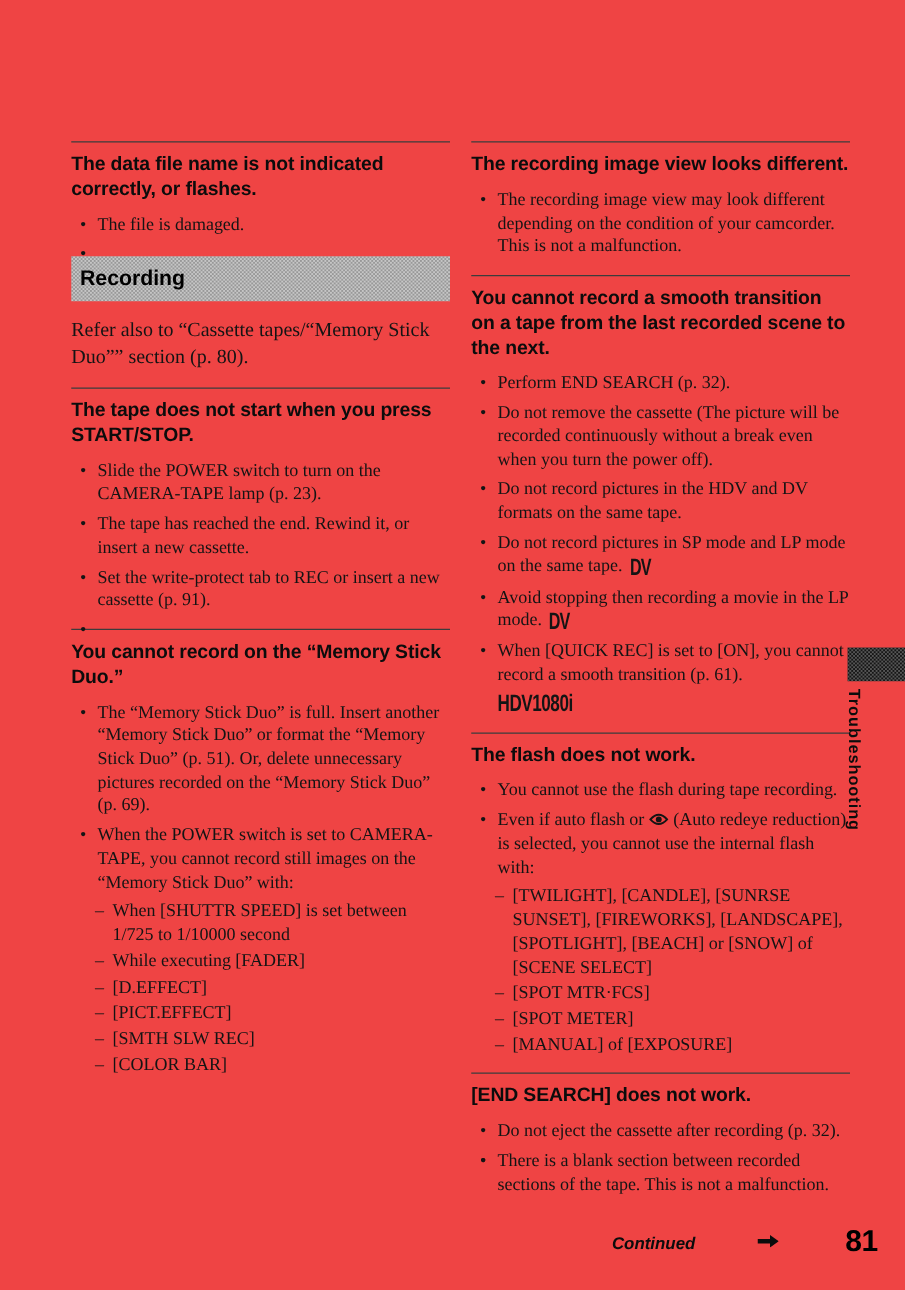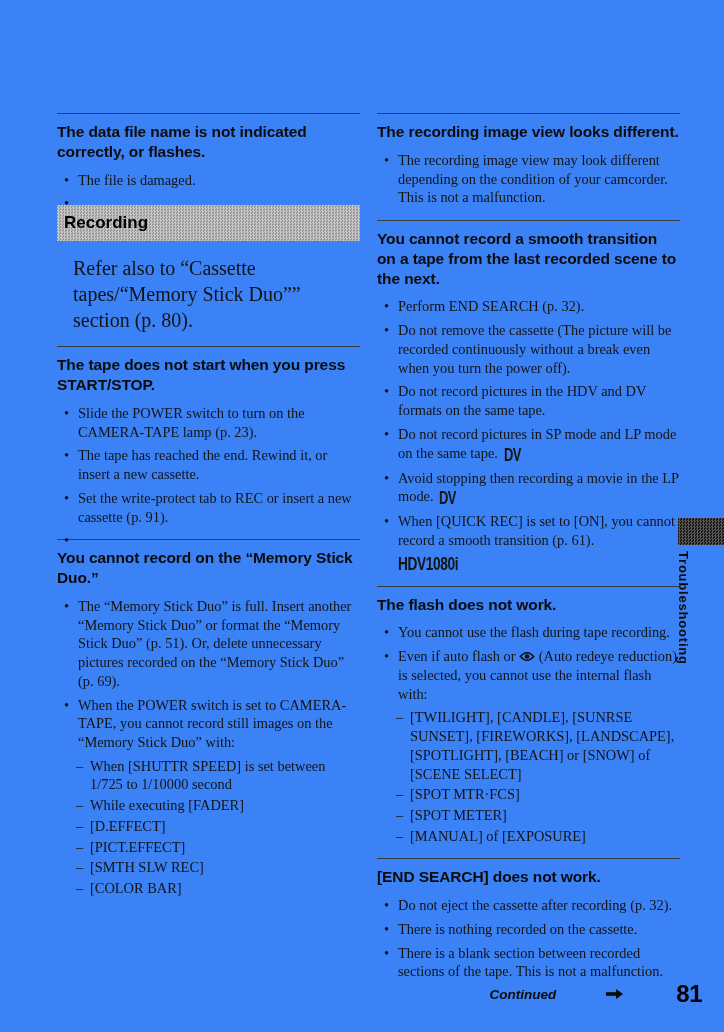--- a/index.html
+++ b/index.html
@@ -1,36 +1,36 @@
 <!DOCTYPE html>
 <html><head>
 <meta charset="utf-8">
 <style>
   html,body{margin:0;padding:0;}
   body{width:724px;height:1032px;background:#f2f2f0;}
-  .page{position:relative;width:724px;height:1032px;background:#3b82f6;overflow:hidden;
+  .page{position:relative;width:724px;height:1032px;background:#ef4444;overflow:hidden;
         font-family:"Liberation Serif",serif;color:#141414;}
   .column{position:absolute;top:100px;width:303px;}
   .column.left{left:57px;}
   .column.right{left:377px;}
 
   .rule{border-top:1px solid #3c3c3c;margin-top:13px;}
   .heading{font-family:"Liberation Sans",sans-serif;font-weight:bold;font-size:15.5px;
            line-height:1.28;letter-spacing:-0.1px;margin:8px 0 9px 0;color:#0c0c0c;}
   .item{font-size:14.4px;line-height:1.3;margin-bottom:5px;position:relative;}
   .item.bullet{padding-left:21px;}
   .item.bullet>.marker{position:absolute;left:7px;}
   .item.dash{padding-left:33px;margin-bottom:2px;}
   .item.dash>.marker{position:absolute;left:19px;}
 
   .banner{margin:16px 0 13px 0;height:36px;display:flex;align-items:center;
           background:repeating-conic-gradient(#c6c6c6 0% 25%, #989898 0% 50%) 0 0/3px 3px;}
   .banner-label{font-family:"Liberation Sans",sans-serif;font-weight:bold;font-size:17px;
                 padding-left:7px;color:#000;}
-  .paragraph{font-size:20px;line-height:1.3;margin:14px 0 10px 16px;}
+  .paragraph{font-size:16px;line-height:1.3;margin:14px 0 10px 0;}
 
   .dv-logo{display:inline-block;font-family:"Liberation Sans",sans-serif;font-weight:bold;
            font-size:19px;line-height:1;transform:scaleX(.68);transform-origin:left center;
            letter-spacing:-1px;vertical-align:-3px;margin-left:2px;}
   .hdv-logo{display:block;font-family:"Liberation Sans",sans-serif;font-weight:bold;
             font-size:19px;line-height:1;transform:scaleX(.72);transform-origin:left center;
             letter-spacing:-0.5px;margin-top:4px;}
   .eye-icon svg{vertical-align:-1px;}
 
   .tab-block{position:absolute;left:678px;top:518px;width:46px;height:27px;
@@ -108,21 +108,21 @@
             </svg></span><span class="seg"> (Auto redeye reduction) is selected, you cannot use the internal flash with:</span></div>
         <div class="item dash"><span class="marker">–</span><span class="seg">[TWILIGHT], [CANDLE], [SUNRSE SUNSET], [FIREWORKS], [LANDSCAPE], [SPOTLIGHT], [BEACH] or [SNOW] of [SCENE SELECT]</span></div>
         <div class="item dash"><span class="marker">–</span><span class="seg">[SPOT MTR·FCS]</span></div>
         <div class="item dash"><span class="marker">–</span><span class="seg">[SPOT METER]</span></div>
         <div class="item dash"><span class="marker">–</span><span class="seg">[MANUAL] of [EXPOSURE]</span></div>
       </section>
       <section class="topic">
         <div class="rule"></div>
         <h3 class="heading">[END SEARCH] does not work.</h3>
         <div class="item bullet"><span class="marker">•</span><span class="seg">Do not eject the cassette after recording (p. 32).</span></div>
-        <div class="item bullet"><span class="marker">•</span><span class="seg">There is nothing recorded on the cassette.</span></div>
+        <div class="item bullet"><span class="marker">•</span></div>
         <div class="item bullet"><span class="marker">•</span><span class="seg">There is a blank section between recorded sections of the tape. This is not a malfunction.</span></div>
       </section>
     </div>
 
   <div class="tab-block"></div>
   <div class="tab-label">Troubleshooting</div>
 
   <div class="footer">
     <span class="continued">Continued</span>
     <span class="arrow-icon">

